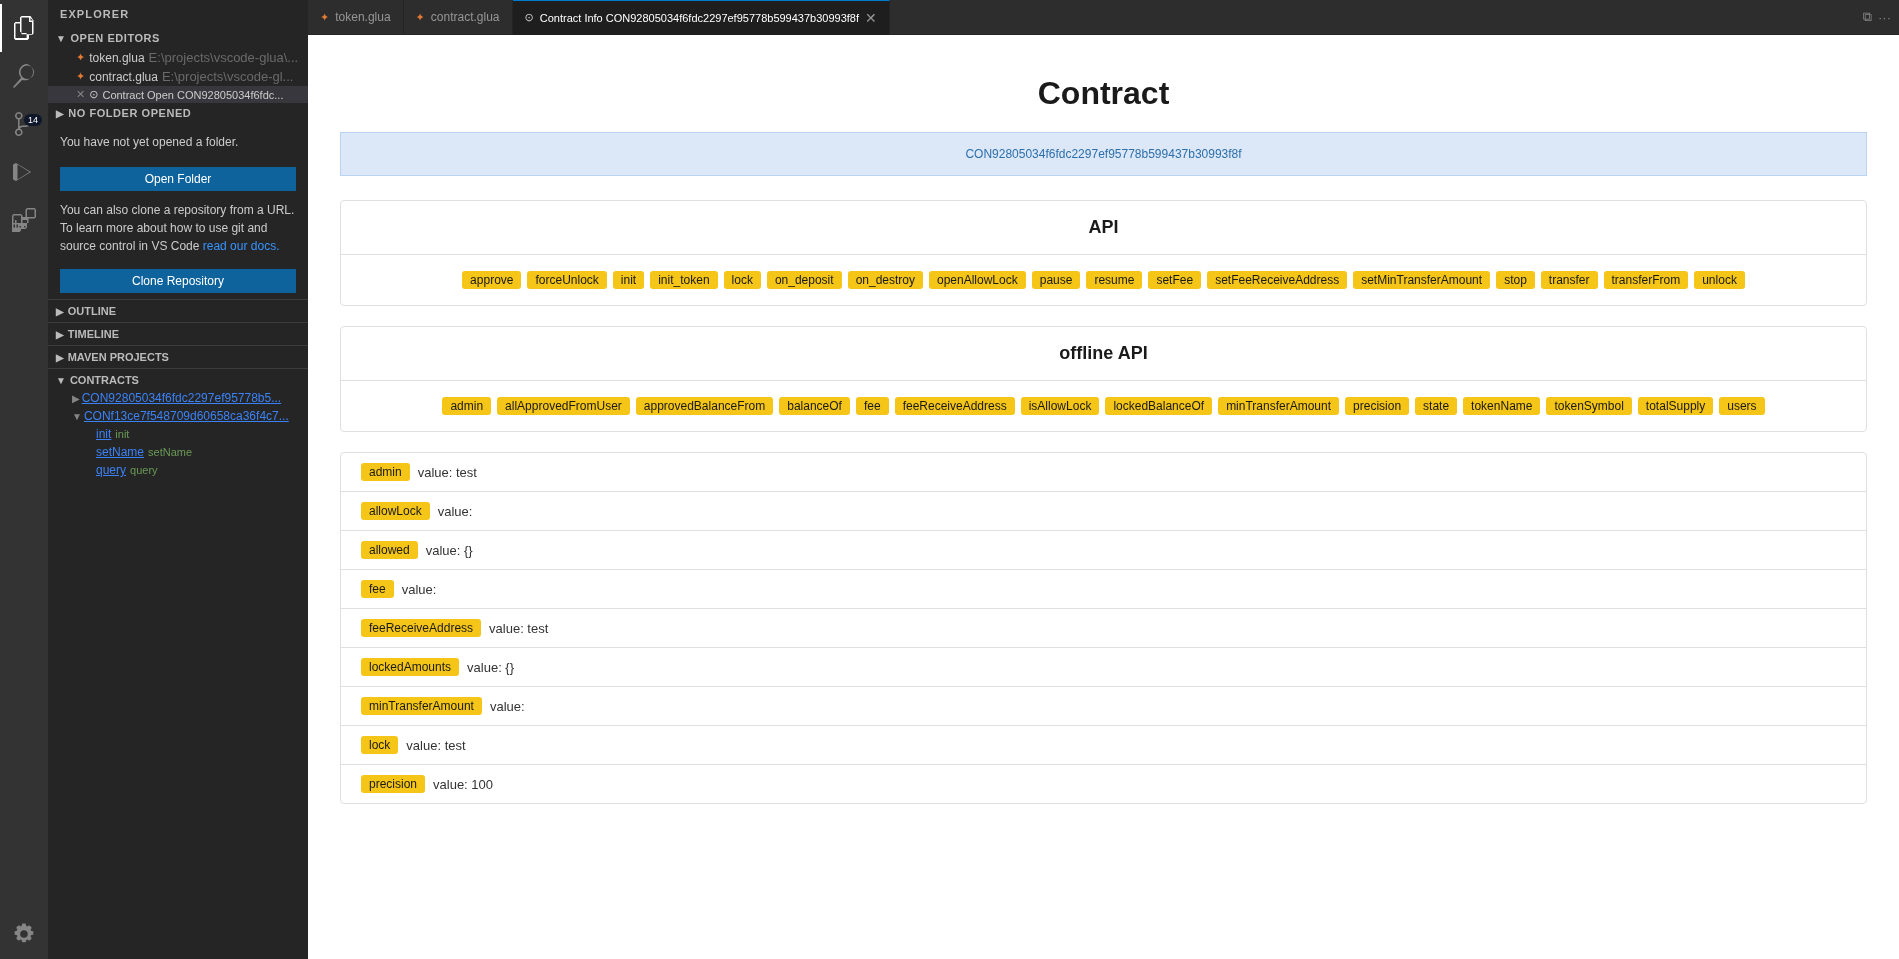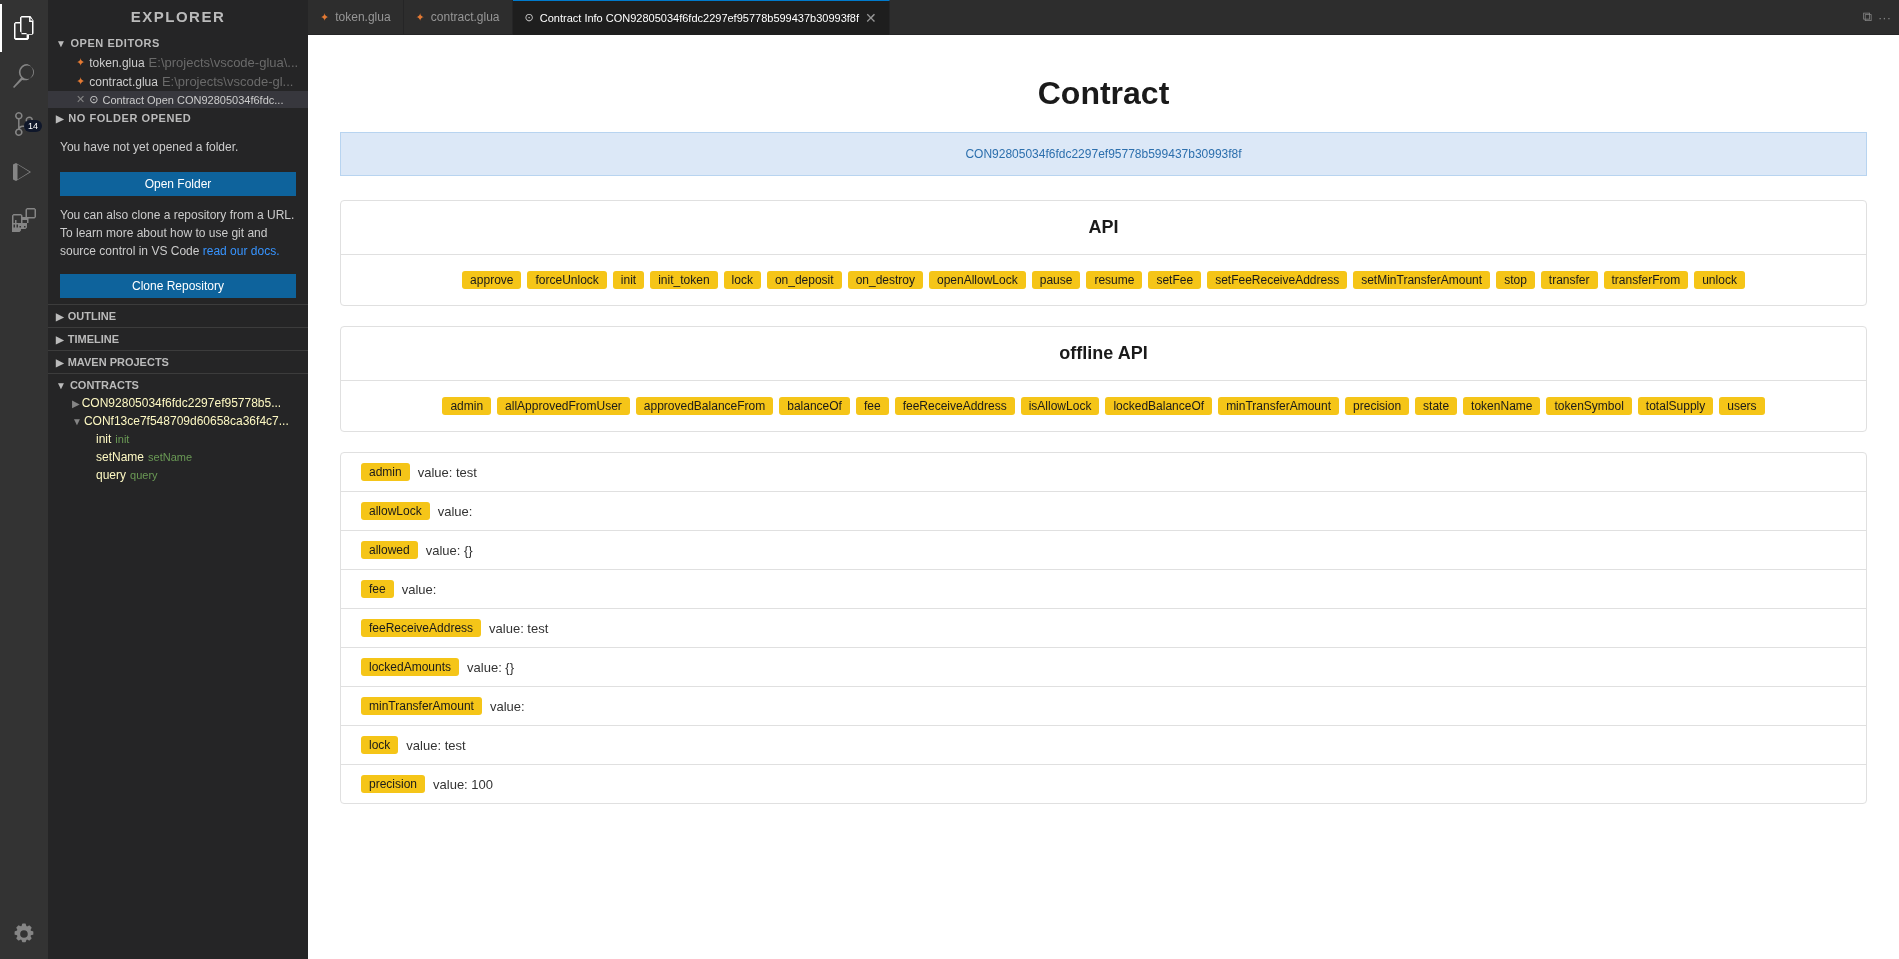--- a/index.html
+++ b/index.html
@@ -22,21 +22,21 @@
       align-items: center;
       justify-content: center;
       color: #858585;
       cursor: pointer;
       position: relative;
     }
     .activity-icon.active { color: #ffffff; border-left: 2px solid #ffffff; }
     .activity-icon svg { width: 24px; height: 24px; }
     .badge {
       position: absolute;
-      top: 20px;
+      top: 14px;
       right: 6px;
       background: #0f172a;
       color: white;
       border-radius: 10px;
       font-size: 9px;
       padding: 1px 4px;
       min-width: 14px;
       text-align: center;
     }
     .activity-bottom { margin-top: auto; }
@@ -45,26 +45,25 @@
     .sidebar {
       width: 260px;
       background: #252526;
       display: flex;
       flex-direction: column;
       flex-shrink: 0;
       overflow: hidden;
     }
     .sidebar-header {
       padding: 8px 12px;
-      font-size: 15px;
+      font-size: 11px;
       font-weight: 700;
       letter-spacing: 0.1em;
       text-transform: uppercase;
       color: #bbbbbb;
-      text-align: center;
     }
 
     
     .section-header {
       display: flex;
       align-items: center;
       padding: 4px 8px;
       cursor: pointer;
       color: #bbbbbb;
       font-size: 11px;
@@ -109,21 +108,21 @@
     .tree-item {
       display: flex;
       align-items: center;
       padding: 2px 8px 2px 12px;
       cursor: pointer;
       font-size: 12px;
       white-space: nowrap;
       overflow: hidden;
     }
     .tree-chevron { margin-right: 2px; font-size: 10px; color: #858585; }
-    .tree-label { color: #fef9c3; }
+    .tree-label { color: #3b82f6; text-decoration: underline; }
     .tree-sublabel { color: #6a9955; margin-left: 4px; font-size: 11px; }
 
     
     .bottom-section {
       border-top: 1px solid #3c3c3c;
       padding: 2px 0;
     }
     .bottom-item {
       display: flex;
       align-items: center;

